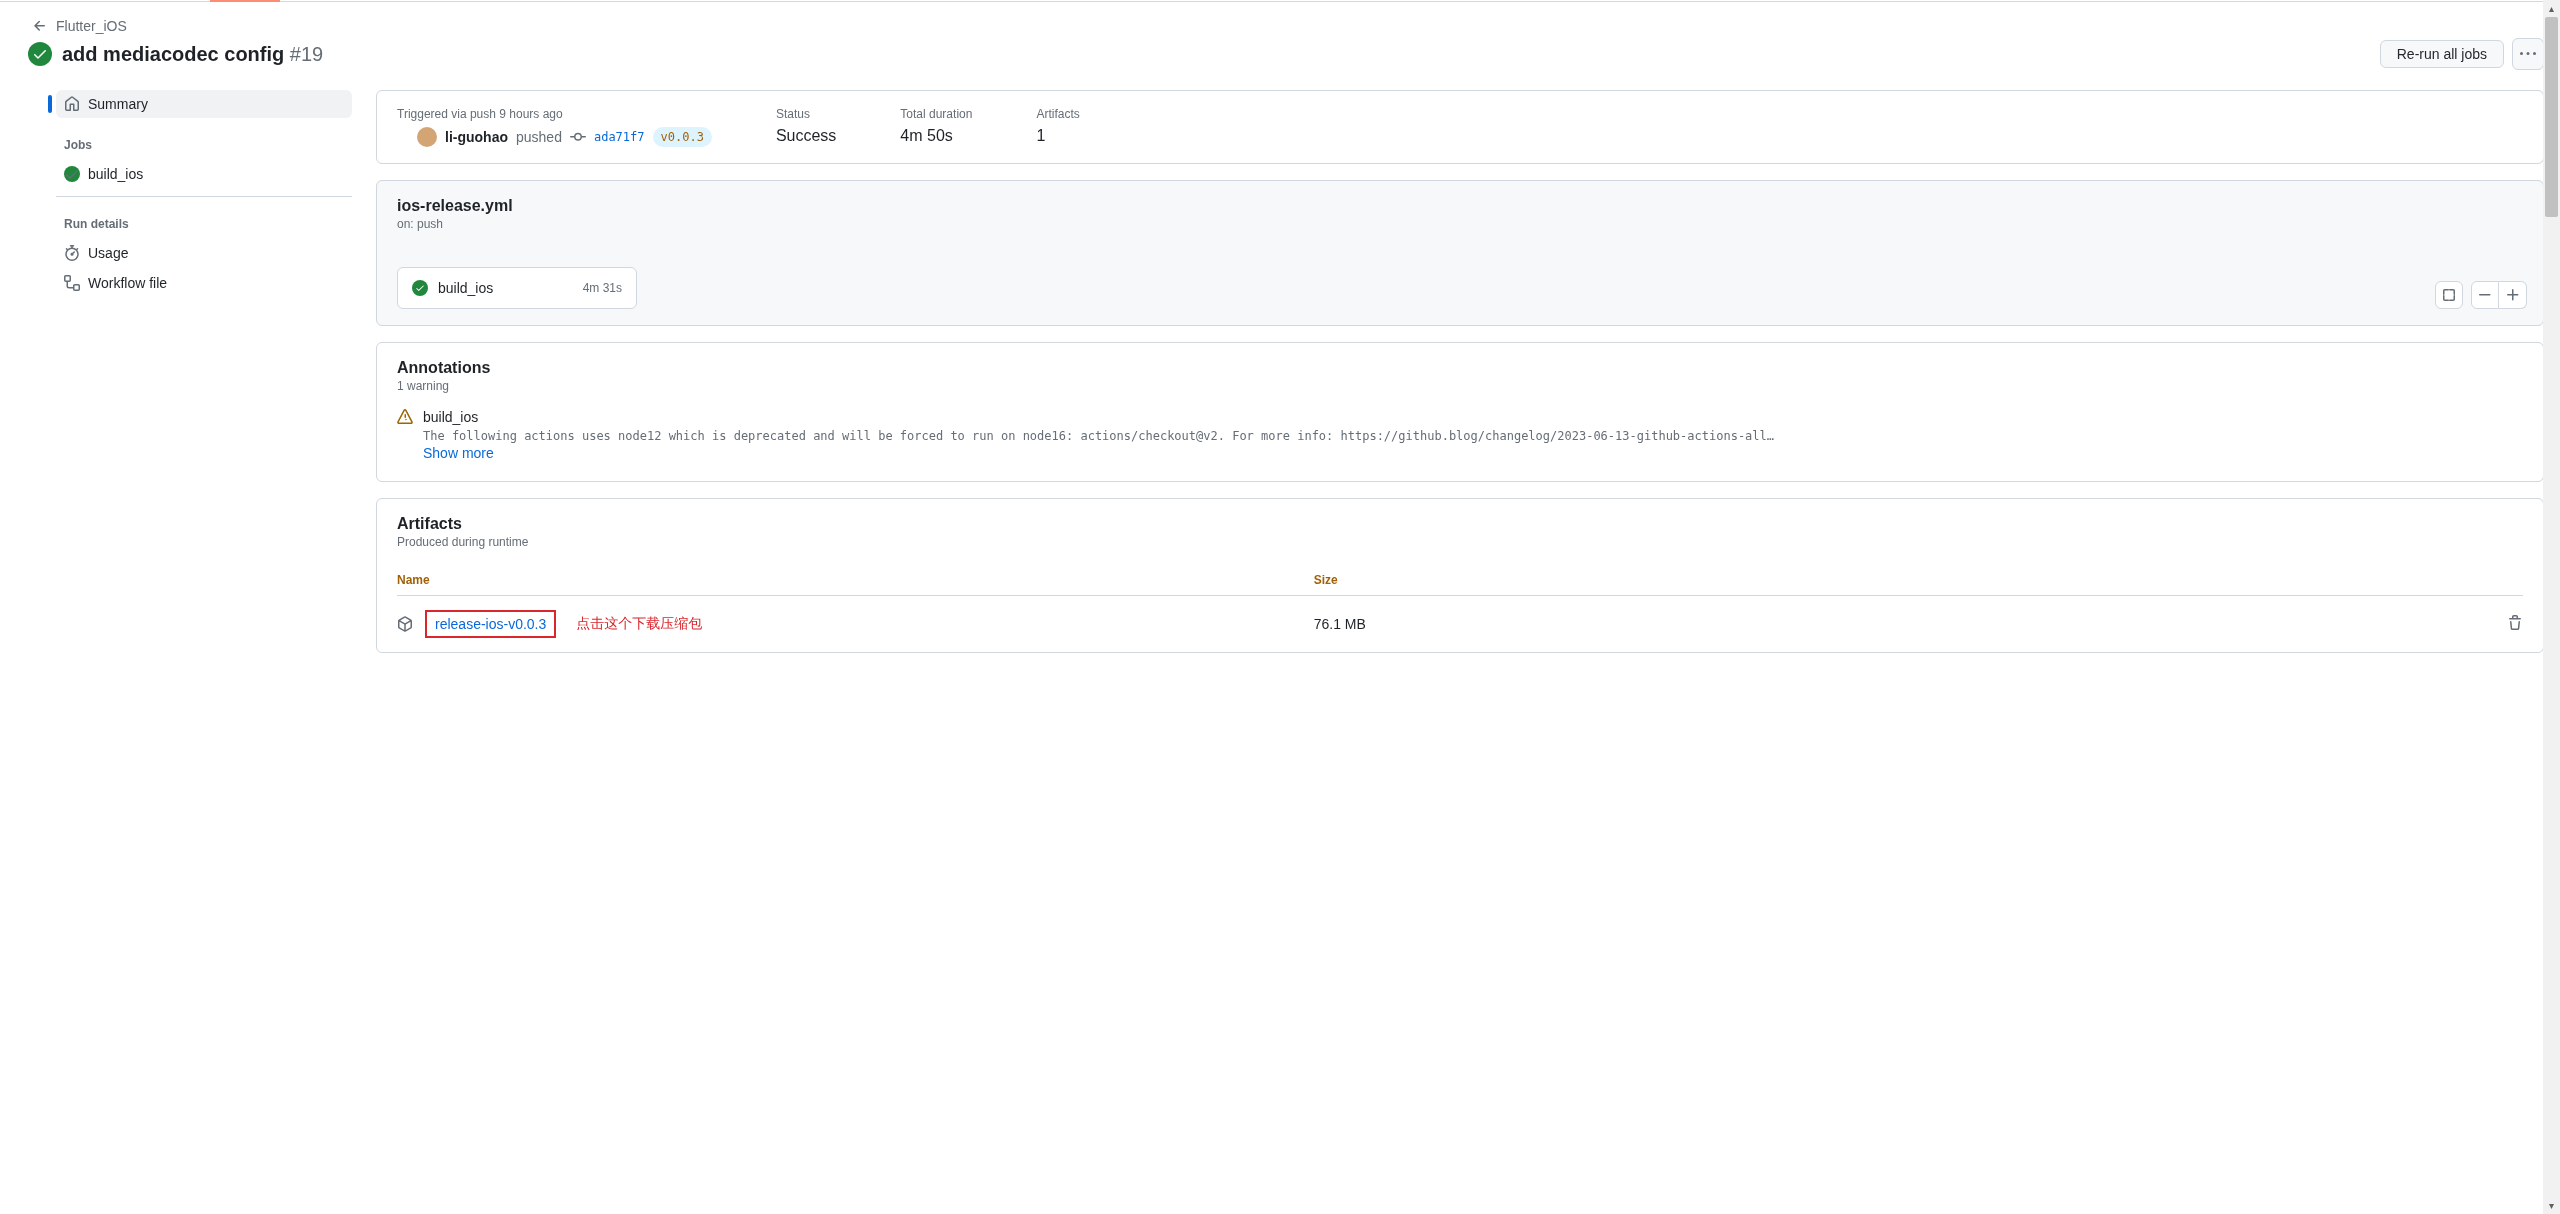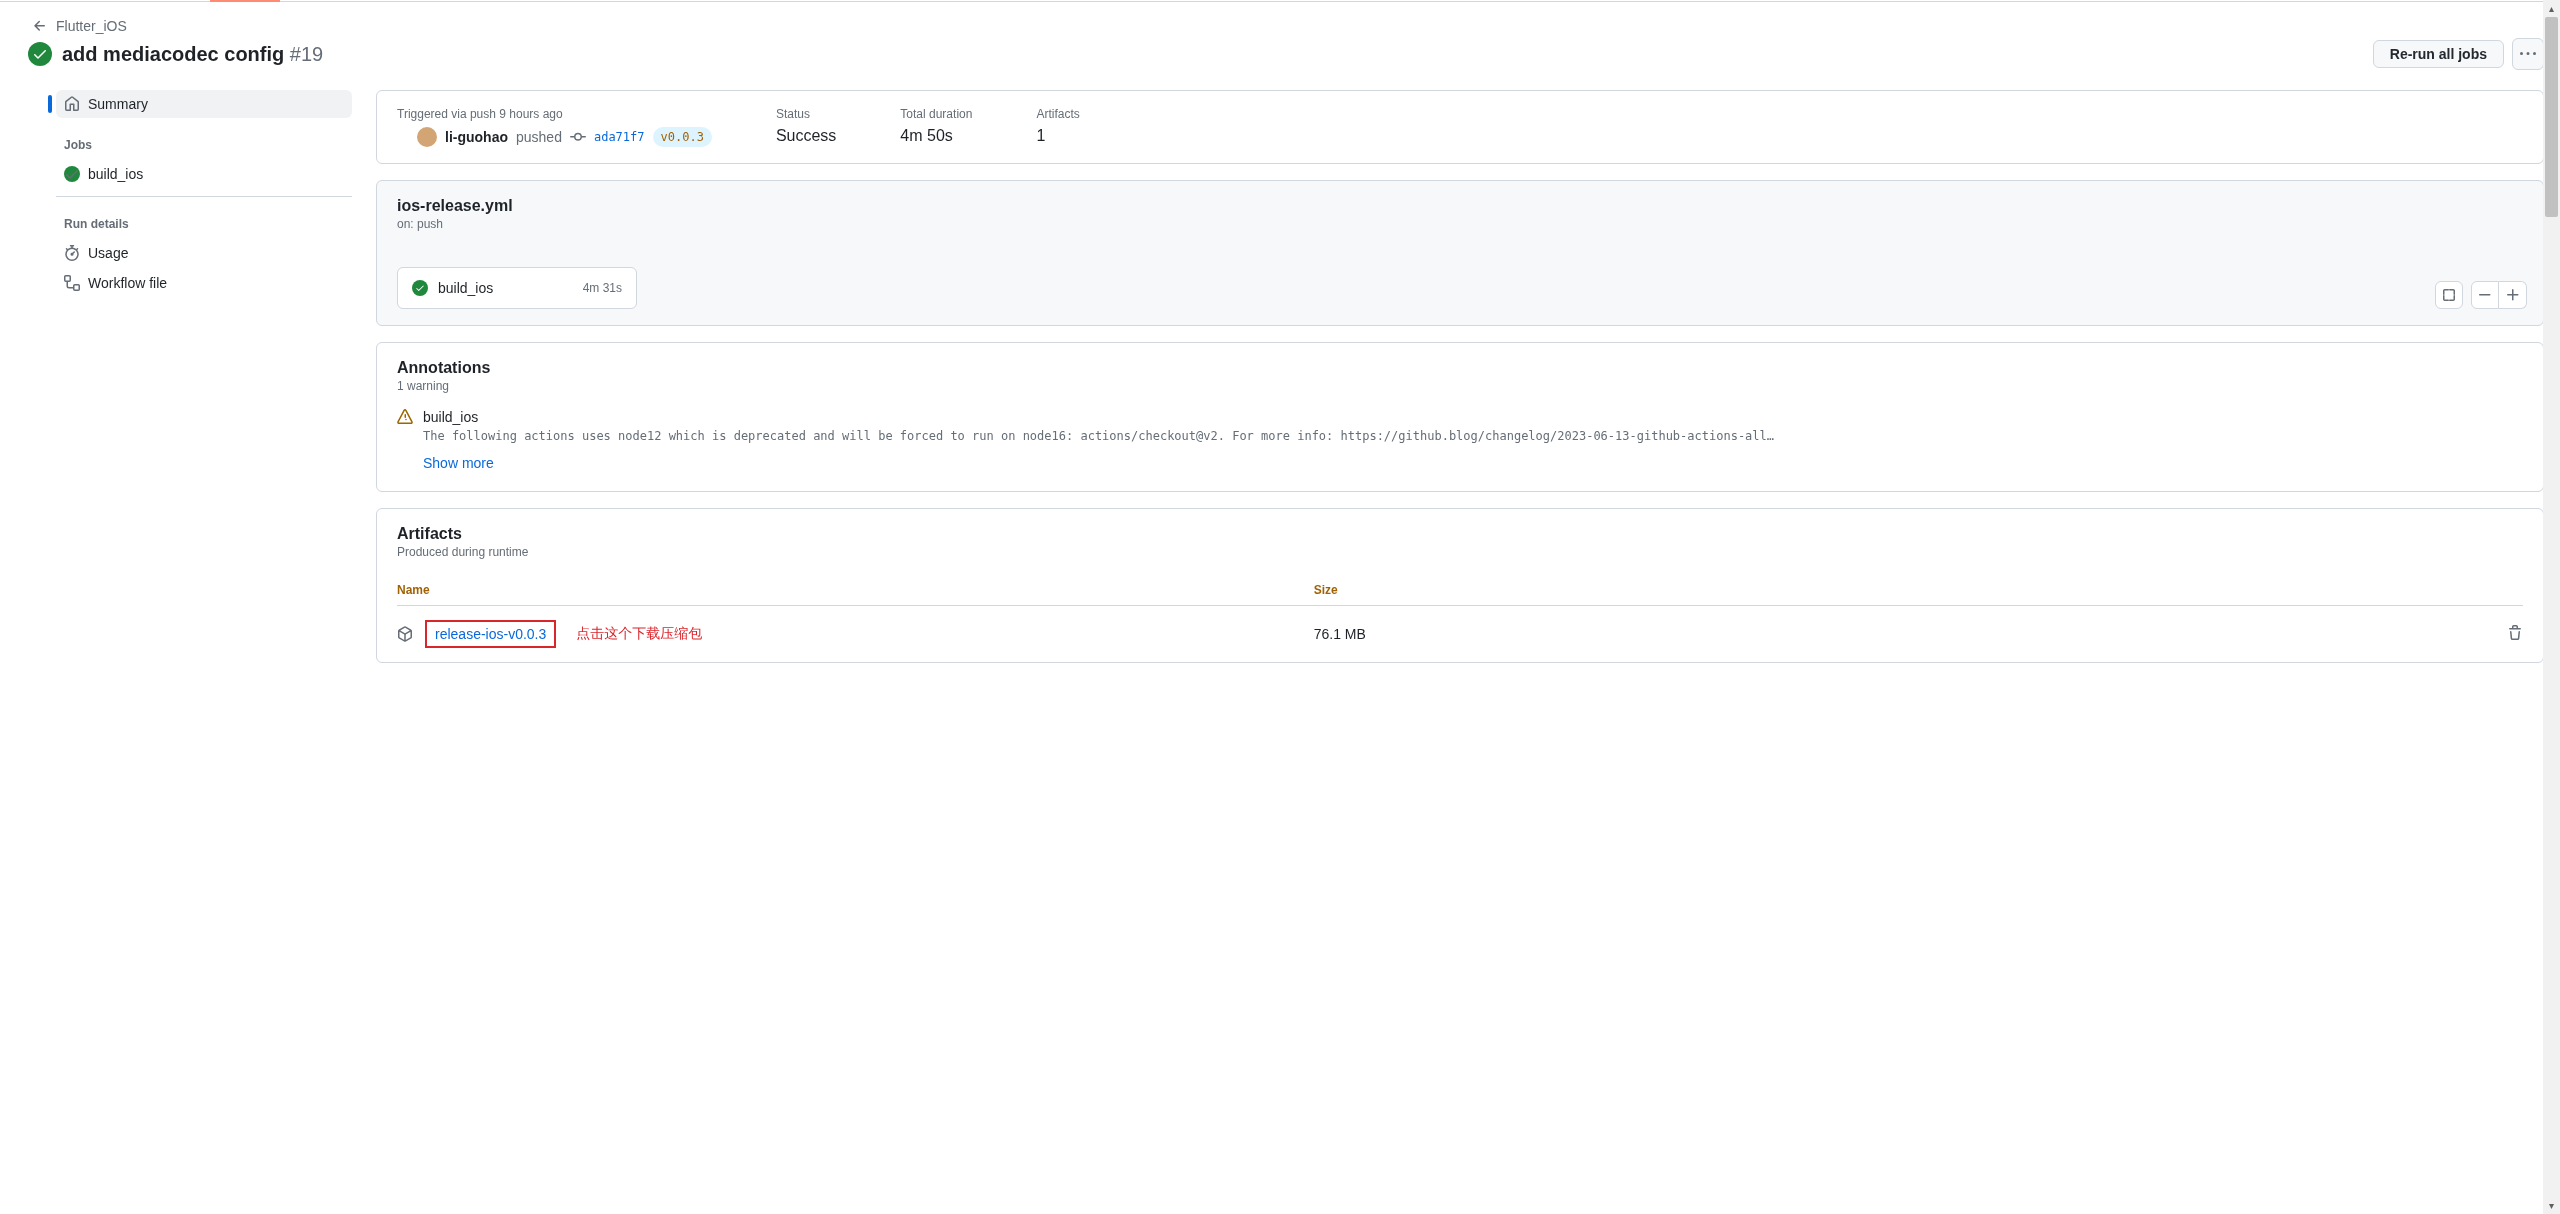--- a/index.html
+++ b/index.html
@@ -42,21 +42,21 @@
 }
 .success-icon-lg svg { fill: #ffffff; }
 .success-icon-sm {
   width: 16px; height: 16px; border-radius: 50%; background: #1f883d;
   display: inline-flex; align-items: center; justify-content: center; flex-shrink: 0;
 }
 .success-icon-sm svg { fill: #ffffff; }
 .title-right { display: flex; gap: 8px; align-items: center; }
 .btn {
   border: 1px solid #d0d7de; background: #f6f8fa; border-radius: 6px;
-  padding: 5px 16px; font-size: 14px; font-weight: 700; cursor: pointer;
+  padding: 5px 16px; font-size: 14px; font-weight: 400; cursor: pointer;
   color: #24292f;
 }
 .btn-icon {
   border: 1px solid #d0d7de; background: #f6f8fa; border-radius: 6px;
   width: 32px; height: 32px; display: flex; align-items: center; justify-content: center;
   cursor: pointer; color: #656d76;
 }
 .layout { display: flex; gap: 24px; }
 .sidebar { width: 296px; flex-shrink: 0; margin-left: 40px; }
 .side-item {
@@ -126,21 +126,21 @@
 .section-sub { font-size: 12px; color: #656d76; margin-top: 2px; }
 .annotations { padding: 16px 20px 20px; }
 .ann-item { margin-top: 16px; }
 .ann-head { display: flex; align-items: center; gap: 10px; }
 .warn-icon { fill: #9a6700; width: 16px; height: 16px; flex-shrink: 0; }
 .ann-job { font-size: 14px; color: #1f2328; }
 .ann-msg {
   font-family: ui-monospace, monospace; font-size: 12px; color: #656d76;
   margin-left: 26px; margin-top: 4px; white-space: nowrap; overflow: hidden; text-overflow: ellipsis;
 }
-.show-more { color: #0969da; margin-left: 26px; margin-top: 12px; cursor: pointer; display: inline-block; }
+.show-more { color: #0969da; margin-left: 26px; margin-top: 2px; cursor: pointer; display: inline-block; }
 .artifacts { padding: 16px 20px 0; }
 .artifact-table { width: 100%; margin-top: 16px; border-collapse: collapse; }
 .artifact-table th {
   text-align: left; font-size: 12px; font-weight: 600; color: #a16207;
   padding: 8px 0; border-bottom: 1px solid #d0d7de;
 }
 .artifact-table td { padding: 14px 0; }
 .artifact-name-cell { display: flex; align-items: center; gap: 12px; }
 .package-icon { fill: #656d76; width: 16px; height: 16px; }
 .artifact-link {

